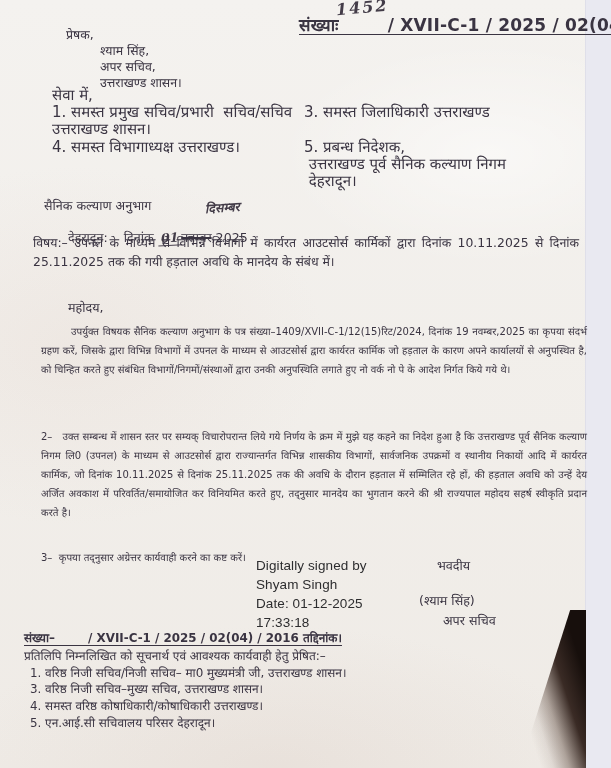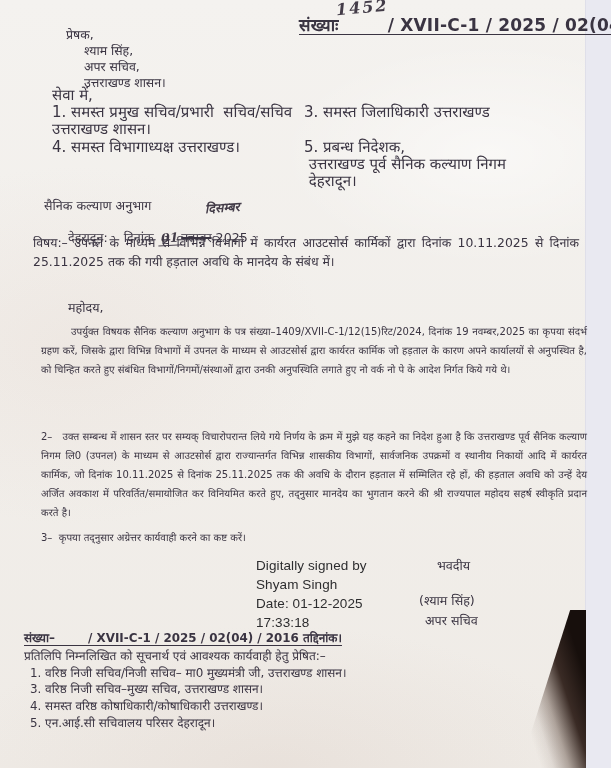--- a/index.html
+++ b/index.html
@@ -28,48 +28,48 @@
   .hw{font-family:"DejaVu Serif",serif;font-style:italic;color:#433c48;}
   .hw-number{
     position:absolute;left:336px;top:-2px;font-size:16px;letter-spacing:2px;
     transform:rotate(-5deg);font-weight:600;
   }
   .ref-top{
     position:absolute;left:299px;top:13px;font-size:17px;font-weight:700;
     white-space:pre;text-decoration:underline;text-underline-offset:3px;letter-spacing:.2px;
   }
   .sender{position:absolute;left:66px;top:27px;font-size:12.4px;line-height:16px;}
-  .sender-lines{margin-left:18px;}
+  .sender-lines{margin-left:34px;}
   .addressees{position:absolute;left:52px;top:87px;width:530px;font-size:15px;line-height:17px;}
   .addr-grid{display:grid;grid-template-columns:250px 1fr;column-gap:2px;row-gap:1px;}
   .addr-item{white-space:pre;}
   .dept-date{
     position:absolute;left:44px;top:197px;width:537px;
     display:flex;justify-content:space-between;align-items:baseline;font-size:12.6px;flex-direction:column;
   }
   .date-part{position:relative;white-space:pre;}
   .day{display:inline-block;transform:rotate(-3deg);padding:0 3px;border-bottom:1px solid #4a4350;font-weight:600;}
   .struck{text-decoration:line-through;text-decoration-thickness:1.5px;}
   .month-fix{position:absolute;top:-15px;right:8px;font-size:12.5px;transform:rotate(-4deg);font-weight:600;}
   .subject{position:absolute;left:33px;top:233px;width:546px;text-align:justify;font-size:12.4px;line-height:19px;}
   .salutation2{position:absolute;left:44px;top:299px;font-size:12.6px;margin-left:24px;}
   .para{position:absolute;left:33px;width:546px;margin:8px;font-size:10px;line-height:19px;}
   .just{text-align:justify;}
   .indent{text-indent:30px;}
   .p1{top:314px;}
   .p2{top:419px;}
-  .p3{top:520px;}
+  .p3{top:540px;}
   .dsig{
     position:absolute;left:256px;top:556px;
     font-family:"Liberation Sans",sans-serif;font-size:13.5px;line-height:19px;
     color:#2d2d2f;font-weight:500;letter-spacing:.1px;
   }
   .closing{position:absolute;left:437px;top:557px;font-size:12.6px;}
   .sig-name{position:absolute;left:419px;top:592px;font-size:12.6px;}
-  .sig-desig{position:absolute;left:425px;top:612px;font-size:12.6px;}
+  .sig-desig{position:absolute;left:443px;top:612px;font-size:12.6px;}
   .footer{position:absolute;left:24px;top:630px;width:566px;font-size:11.9px;line-height:16.8px;}
   .f-ref{font-weight:700;white-space:pre;text-decoration:underline;text-underline-offset:3px;margin-bottom:1px;}
   .f-item{padding-left:6px;}
 </style>
 </head>
 <body>
 
 <div class="page">
 
   <div class="scan-strip"></div>

